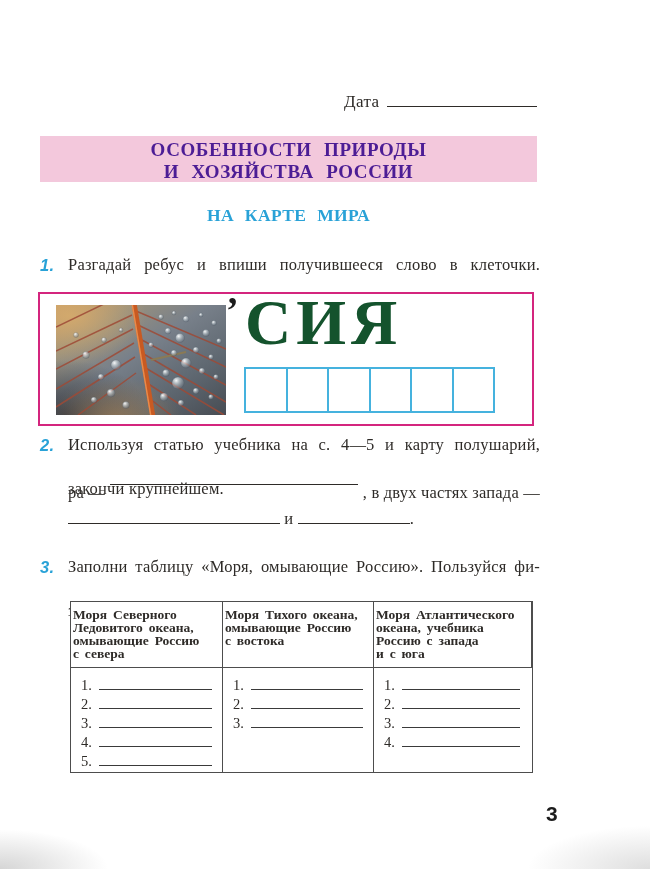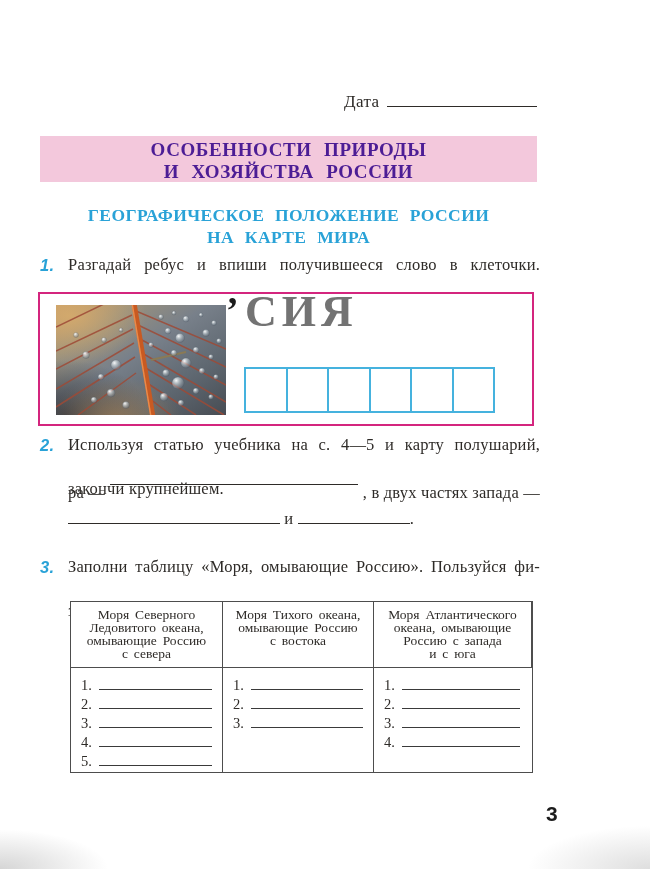--- a/index.html
+++ b/index.html
@@ -30,38 +30,38 @@
   .jline{text-align:justify;}
   .jline::after{content:"";display:inline-block;width:100%;}
   #task1{left:40px;top:254px;}
   #task2{left:40px;top:434px;}
   #task3{left:40px;top:556px;}
 
   
   .rebus{left:38px;top:292px;width:492px;height:130px;border:2px solid #d4257e;background:#fff;}
   .leaf{left:16px;top:11px;width:170px;height:110px;}
   .apostrophe{left:186px;top:-6px;font-size:38px;font-weight:bold;color:#1c1c1c;font-family:"Liberation Serif",serif;}
-  .rebus-suffix{left:205px;top:-8px;font-size:44px;font-weight:bold;color:#737373;
+  .rebus-suffix{left:205px;top:-8px;font-size:64px;font-weight:bold;color:#14532d;
     letter-spacing:5px;font-family:"Liberation Serif",serif;}
   .cells{left:204px;top:73px;display:flex;}
   .cell{width:39.5px;height:42px;border:2px solid #45b2de;background:#fff;margin-left:-2px;}
   .cell:first-child{margin-left:0;}
 
   
   .sentence{left:68px;top:480px;width:472px;font-size:16.5px;line-height:26px;letter-spacing:.2px;}
   .sentence .indent{text-indent:17px;}
   .blank{display:inline-block;border-bottom:1.4px solid #2e2b28;height:4px;}
   .s-line2{display:flex;align-items:flex-start;}
   .s-line2 .blank{flex:1;margin:0 5px;}
 
   
   .sea-table{left:70px;top:601px;width:461px;border:1.2px solid #4d4d4d;
     display:grid;grid-template-columns:152px 151px 1fr;background:#fff;}
   .th-cell{border-right:1.2px solid #4d4d4d;border-bottom:1.2px solid #4d4d4d;
-    text-align:center;font-weight:normal;font-size:13.5px;line-height:13px;
+    font-weight:bold;font-size:13.5px;line-height:13px;
     padding:6px 2px 7px;word-spacing:2.5px;}
   .th-cell:last-child,.tb-cell:last-child{border-right:none;}
   .tb-cell{border-right:1.2px solid #4d4d4d;height:104px;box-sizing:border-box;
     padding:8px 10px 0 10px;}
   .blank-row{display:flex;align-items:baseline;height:19px;}
   .blank-row .num{font-size:14.5px;margin-right:7px;}
   .blank-row .wline{flex:1;border-bottom:1.1px solid #3a3a3a;height:13px;max-width:118px;}
 
   
   .page-num{left:546px;top:802px;font-family:"Liberation Sans",sans-serif;
@@ -79,21 +79,20 @@
 <div class="abs date-row">
   <span>Дата</span><span class="wline"></span>
 </div>
 
 <div class="abs banner">
   <div>ОСОБЕННОСТИ ПРИРОДЫ</div>
   <div>И ХОЗЯЙСТВА РОССИИ</div>
 </div>
 
 <div class="abs heading">
-  <div>ГЕОГРАФИЧЕСКОЕ ПОЛОЖЕНИЕ РОССИИ</div>
   <div>НА КАРТЕ МИРА</div>
 </div>
 
 <div class="abs task" id="task1">
   <span class="tnum">1.</span>
   <div class="ttext">
     <div class="jline">Разгадай ребус и впиши получившееся слово в клеточки.</div>
   </div>
 </div>
 
@@ -229,21 +228,21 @@
       <div>омывающие Россию</div>
       <div>с севера</div>
     </div>
   <div class="th-cell">
       <div>Моря Тихого океана,</div>
       <div>омывающие Россию</div>
       <div>с востока</div>
     </div>
   <div class="th-cell">
       <div>Моря Атлантического</div>
-      <div>океана, омывающие</div>
+      <div>океана, учебника</div>
       <div>Россию с запада</div>
       <div>и с юга</div>
     </div>
   <div class="tb-cell">
       <div class="blank-row">
         <span class="num">1.</span>
         <span class="wline"></span>
       </div>
       <div class="blank-row">
         <span class="num">2.</span>

